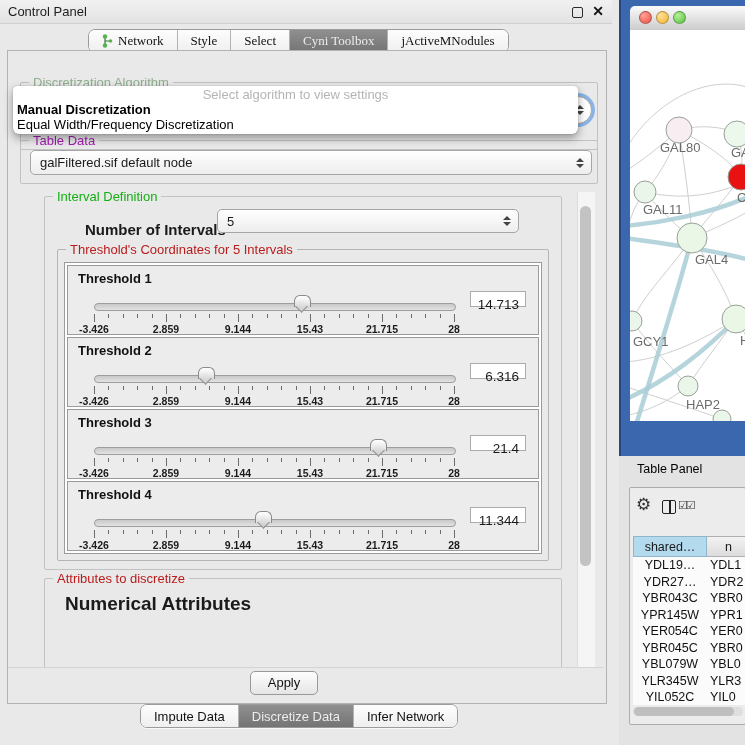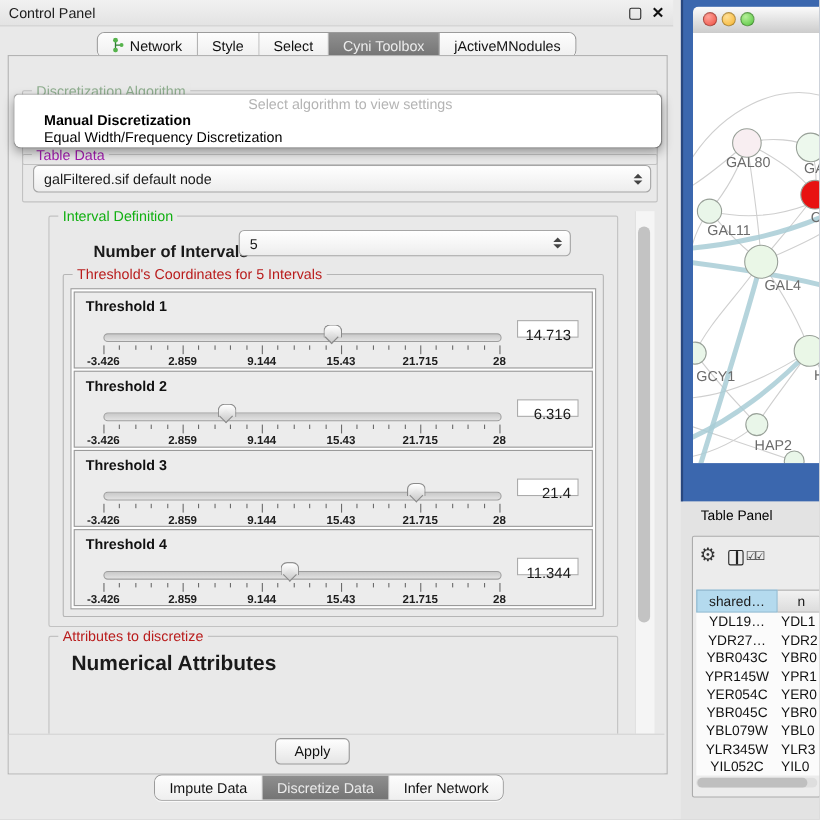--- a/index.html
+++ b/index.html
@@ -12,37 +12,37 @@
   .cw-title{position:absolute;left:8px;top:4px;font-size:13px;color:#1c1c1c;}
   .float-btn{position:absolute;right:29px;top:7px;width:9px;height:9px;border:1.5px solid #2a2a2a;border-radius:2px;background:transparent;}
   .close-btn{position:absolute;right:8px;top:3px;font-size:14px;font-weight:bold;color:#111;}
   
   .seg{position:absolute;display:flex;height:22px;border:1px solid #9b9b9b;border-radius:7px;
     overflow:hidden;background:#fcfcfc;box-shadow:0 1px 0 rgba(255,255,255,.7);}
   .seg .tab{display:flex;align-items:center;gap:5px;padding:0 13px;font-size:13px;color:#111;
     border-right:1px solid #b3b3b3;background:linear-gradient(#fdfdfd,#efefef);white-space:nowrap;}
   .seg .tab:last-child{border-right:none;}
   .seg .tab.sel{background:linear-gradient(#8f8f8f,#747474);color:#ececec;}
-  .top-seg{left:88px;top:29px;}
+  .top-seg{left:88px;top:29px;font-family:Liberation Serif, serif;}
   .bot-seg{left:140px;top:704px;}
   
   .panel{position:absolute;left:7px;top:50px;width:598px;height:652px;border:1px solid #b3b3b3;background:#e9e9e9;}
   .group{position:absolute;border:1px solid #c2c2c2;border-radius:2px;}
   .group-title{position:absolute;top:-8px;left:8px;background:#e9e9e9;padding:0 4px;font-size:13px;white-space:nowrap;}
   .gt-green{color:#12b012;}.gt-blue{color:#b91c1c;}.gt-plain{color:#a21caf;}.gt-faded{color:#8fae8f;}
   .combo{position:absolute;background:linear-gradient(#ffffff,#ededed);border:1px solid #a6a6a6;border-radius:5px;
     font-size:13px;display:flex;align-items:center;padding:0 24px 0 9px;box-sizing:border-box;}
   .stepper{position:absolute;right:7px;top:50%;transform:translateY(-50%);display:flex;flex-direction:column;gap:2px;}
   .stepper i{width:0;height:0;border-left:4px solid transparent;border-right:4px solid transparent;}
   .stepper .up{border-bottom:4px solid #444;}
   .stepper .dn{border-top:4px solid #444;}
   .combo-algo{left:16px;top:45px;width:568px;height:28px;border-radius:14px;
     box-shadow:0 0 0 3px rgba(106,162,229,.75);background:#fff;}
   .popup{position:absolute;left:5px;top:35px;width:565px;height:47px;background:#fff;z-index:40;
-    border-radius:4px 4px 6px 6px;box-shadow:0 4px 10px rgba(0,0,0,.38),0 0 1px rgba(0,0,0,.4);padding-top:1px;padding-left:23px;}
+    border-radius:4px 4px 6px 6px;box-shadow:0 4px 10px rgba(0,0,0,.38),0 0 1px rgba(0,0,0,.4);padding-top:1px;}
   .popup-prompt{text-align:center;color:#b4b4b4;font-size:13px;height:15px;line-height:15px;}
   .popup-item{font-size:13px;color:#000;height:15px;line-height:15px;padding:0 4px;}
   .popup-item.bold{font-weight:bold;}
   
   .vscroll{position:absolute;left:569px;top:141px;width:17px;height:508px;background:#f5f5f5;border-left:1px solid #dcdcdc;}
   .vthumb{position:absolute;left:2px;top:14px;width:11px;height:360px;border-radius:6px;background:#c3c3c3;}
   
   .t-row{position:relative;height:70px;background:#ececec;border:1px solid #9a9a9a;margin-bottom:2px;box-sizing:border-box;}
   .t-label{position:absolute;left:10px;top:5px;font-size:13px;font-weight:bold;color:#111;}
   .t-zone{position:absolute;left:26px;top:0;width:360px;height:100%;}

